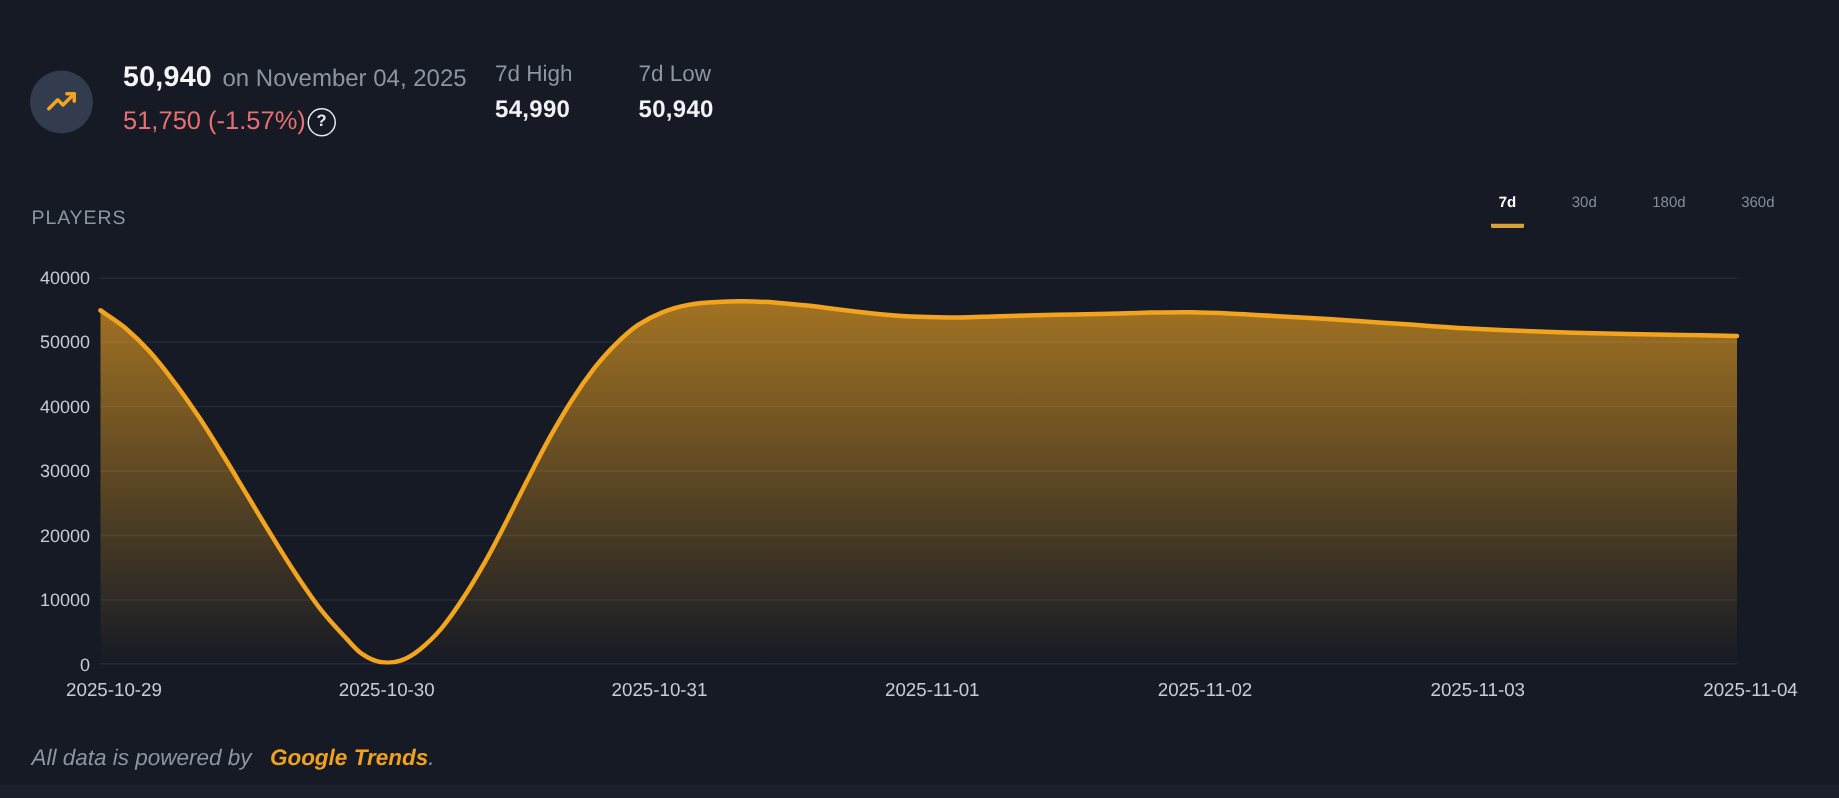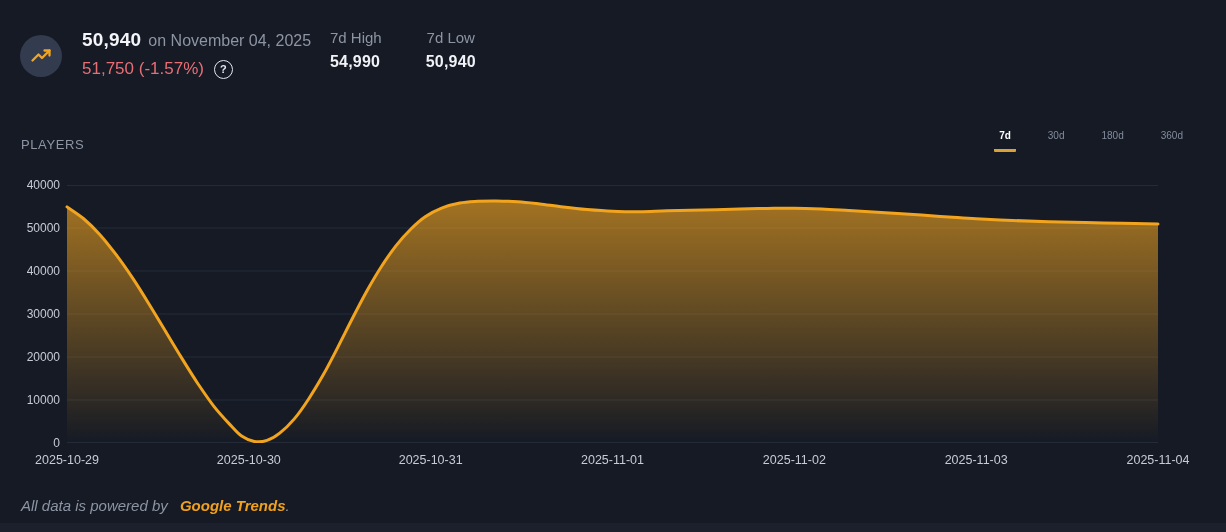--- a/index.html
+++ b/index.html
@@ -1,51 +1,51 @@
 <!DOCTYPE html>
 <html><head>
 <meta charset="utf-8">
 <style>
   html,body{margin:0;padding:0;background:#10141e;}
   .page{position:relative;width:1226px;height:532px;overflow:hidden;
         background:#151a25;font-family:"Liberation Sans",sans-serif;
         -webkit-font-smoothing:antialiased;}
   
-  .header{position:absolute;left:20px;top:28px;display:flex;align-items:flex-start;}
+  .header{position:absolute;left:20px;top:40px;display:flex;align-items:flex-start;}
   .trend-icon-wrap{width:42px;height:42px;border-radius:50%;background:#333b4e;
         display:flex;align-items:center;justify-content:center;margin-top:7px;flex:0 0 auto;}
   .trend-icon-wrap svg{width:24px;height:24px;}
   .header-main{margin-left:20px;width:248px;}
   .line1{display:flex;align-items:baseline;gap:7px;margin-top:1px;}
   .cur{font-size:19px;font-weight:700;color:#f3f5f8;letter-spacing:.2px;}
   .date{font-size:16px;color:#8d95a3;}
-  .line2{display:flex;align-items:center;gap:10px;margin-top:8px;}
+  .line2{display:flex;align-items:center;gap:1px;margin-top:8px;}
   .delta{font-size:17px;color:#e86e74;}
   .help{width:17px;height:17px;border-radius:50%;border:1.5px solid #e3e7ee;color:#e3e7ee;
         font-size:11px;font-weight:700;display:flex;align-items:center;justify-content:center;
         cursor:pointer;line-height:1;}
   .stat{margin-left:0;margin-top:1px;}
   .stat + .stat{margin-left:44px;}
-  .stat-label{font-size:15px;color:#8d95a3;text-align:center;}
+  .stat-label{font-size:15px;color:#8d95a3;}
   .stat-value{font-size:16px;font-weight:700;color:#f0f2f6;margin-top:7px;letter-spacing:.2px;}
   
   .section-row{position:absolute;left:21px;right:38px;top:130px;display:flex;
         justify-content:space-between;align-items:flex-end;}
   .players-label{font-size:13px;color:#8d95a3;letter-spacing:.6px;margin-top:5px;}
   .tabs{display:flex;gap:27px;}
   .tab{font-size:10px;color:#848c9c;padding:0 5px 8px 5px;cursor:pointer;
         border-bottom:3px solid transparent;border-radius:0 0 1px 1px;}
   .tab.active{color:#ffffff;font-weight:700;border-bottom-color:#d9a13a;}
   
   .y-axis{position:absolute;left:0;top:185px;width:60px;height:258px;}
   .y-axis span{position:absolute;right:0;transform:translateY(-50%);
         font-size:12px;color:#c6cbd4;white-space:nowrap;}
   .plot{position:absolute;left:67px;top:185px;width:1091px;height:258px;}
   .plot svg{display:block;width:100%;height:100%;overflow:visible;}
-  .x-axis{position:absolute;left:67px;top:453px;width:1091px;height:16px;}
+  .x-axis{position:absolute;left:76px;top:453px;width:1091px;height:16px;}
   .x-axis span{position:absolute;transform:translateX(-50%);font-size:12.5px;
         color:#c6cbd4;white-space:nowrap;}
   
   .footer{position:absolute;left:21px;top:497px;font-size:15px;font-style:italic;color:#8d95a3;}
   .footer a{color:#f0a11d;font-weight:700;text-decoration:none;cursor:pointer;margin-left:8px;}
   .bottom-strip{position:absolute;left:0;right:0;bottom:0;height:9px;background:#1b202c;}
 </style>
 </head>
 <body>
 

